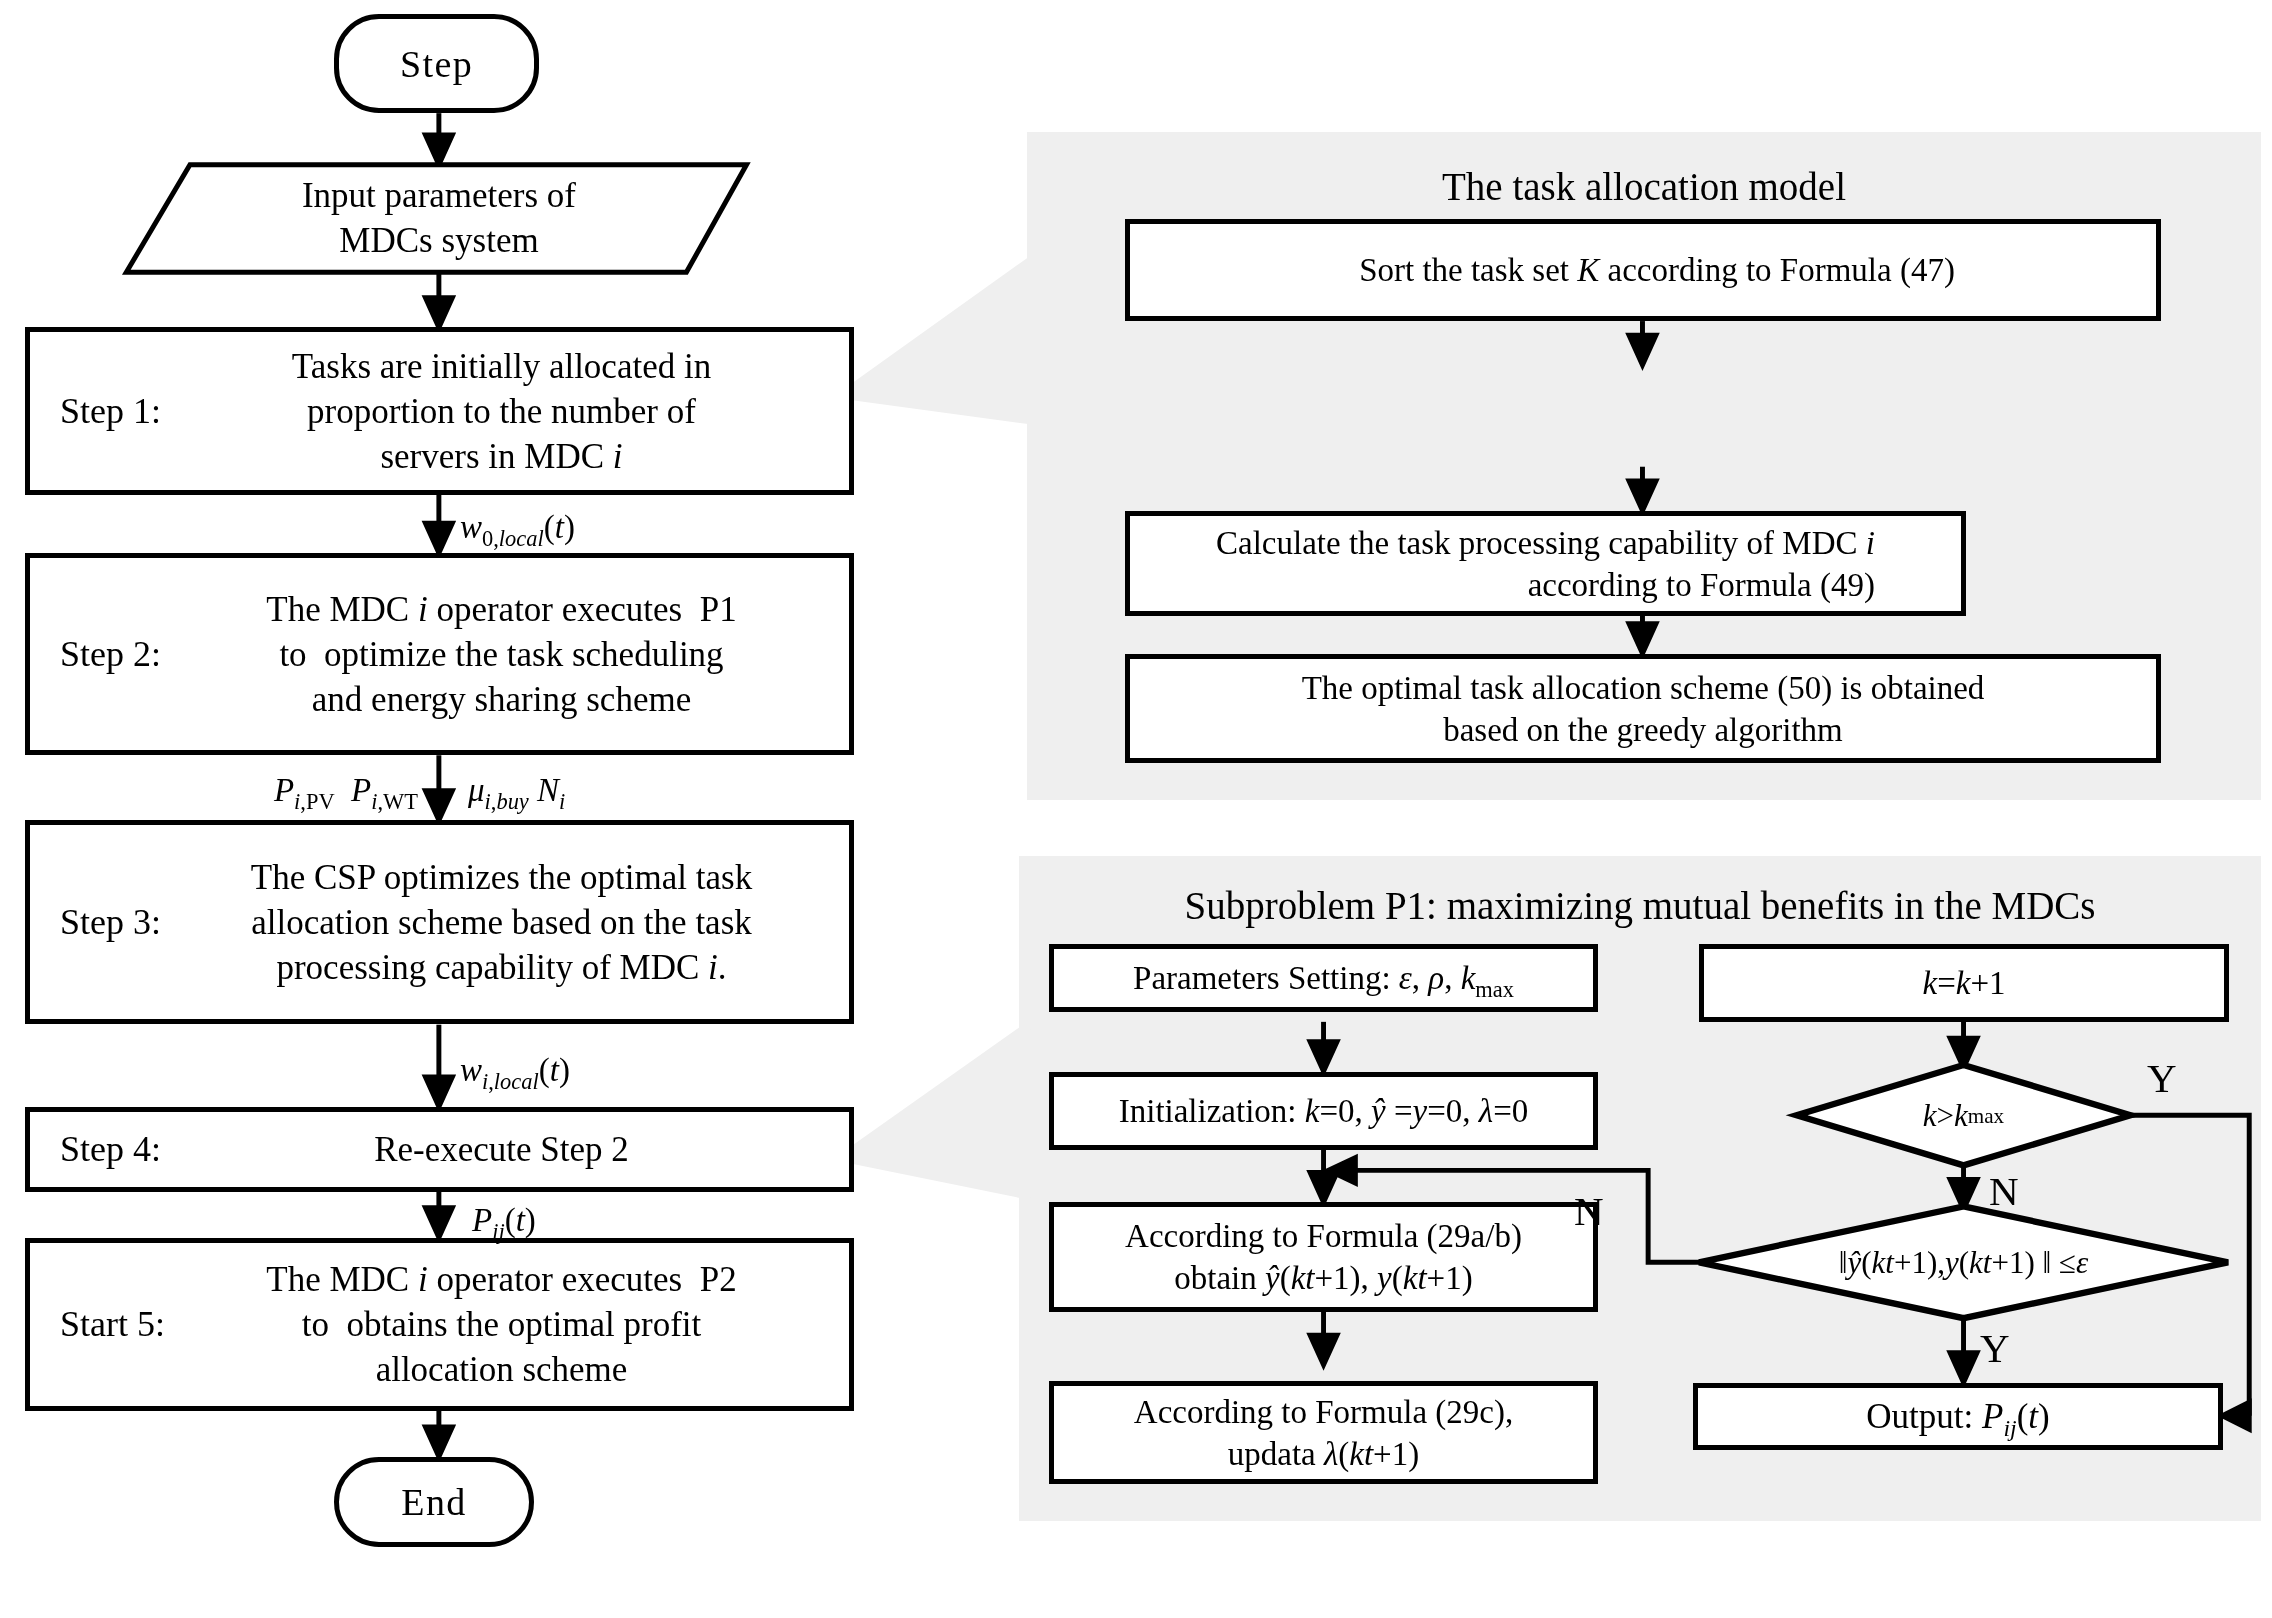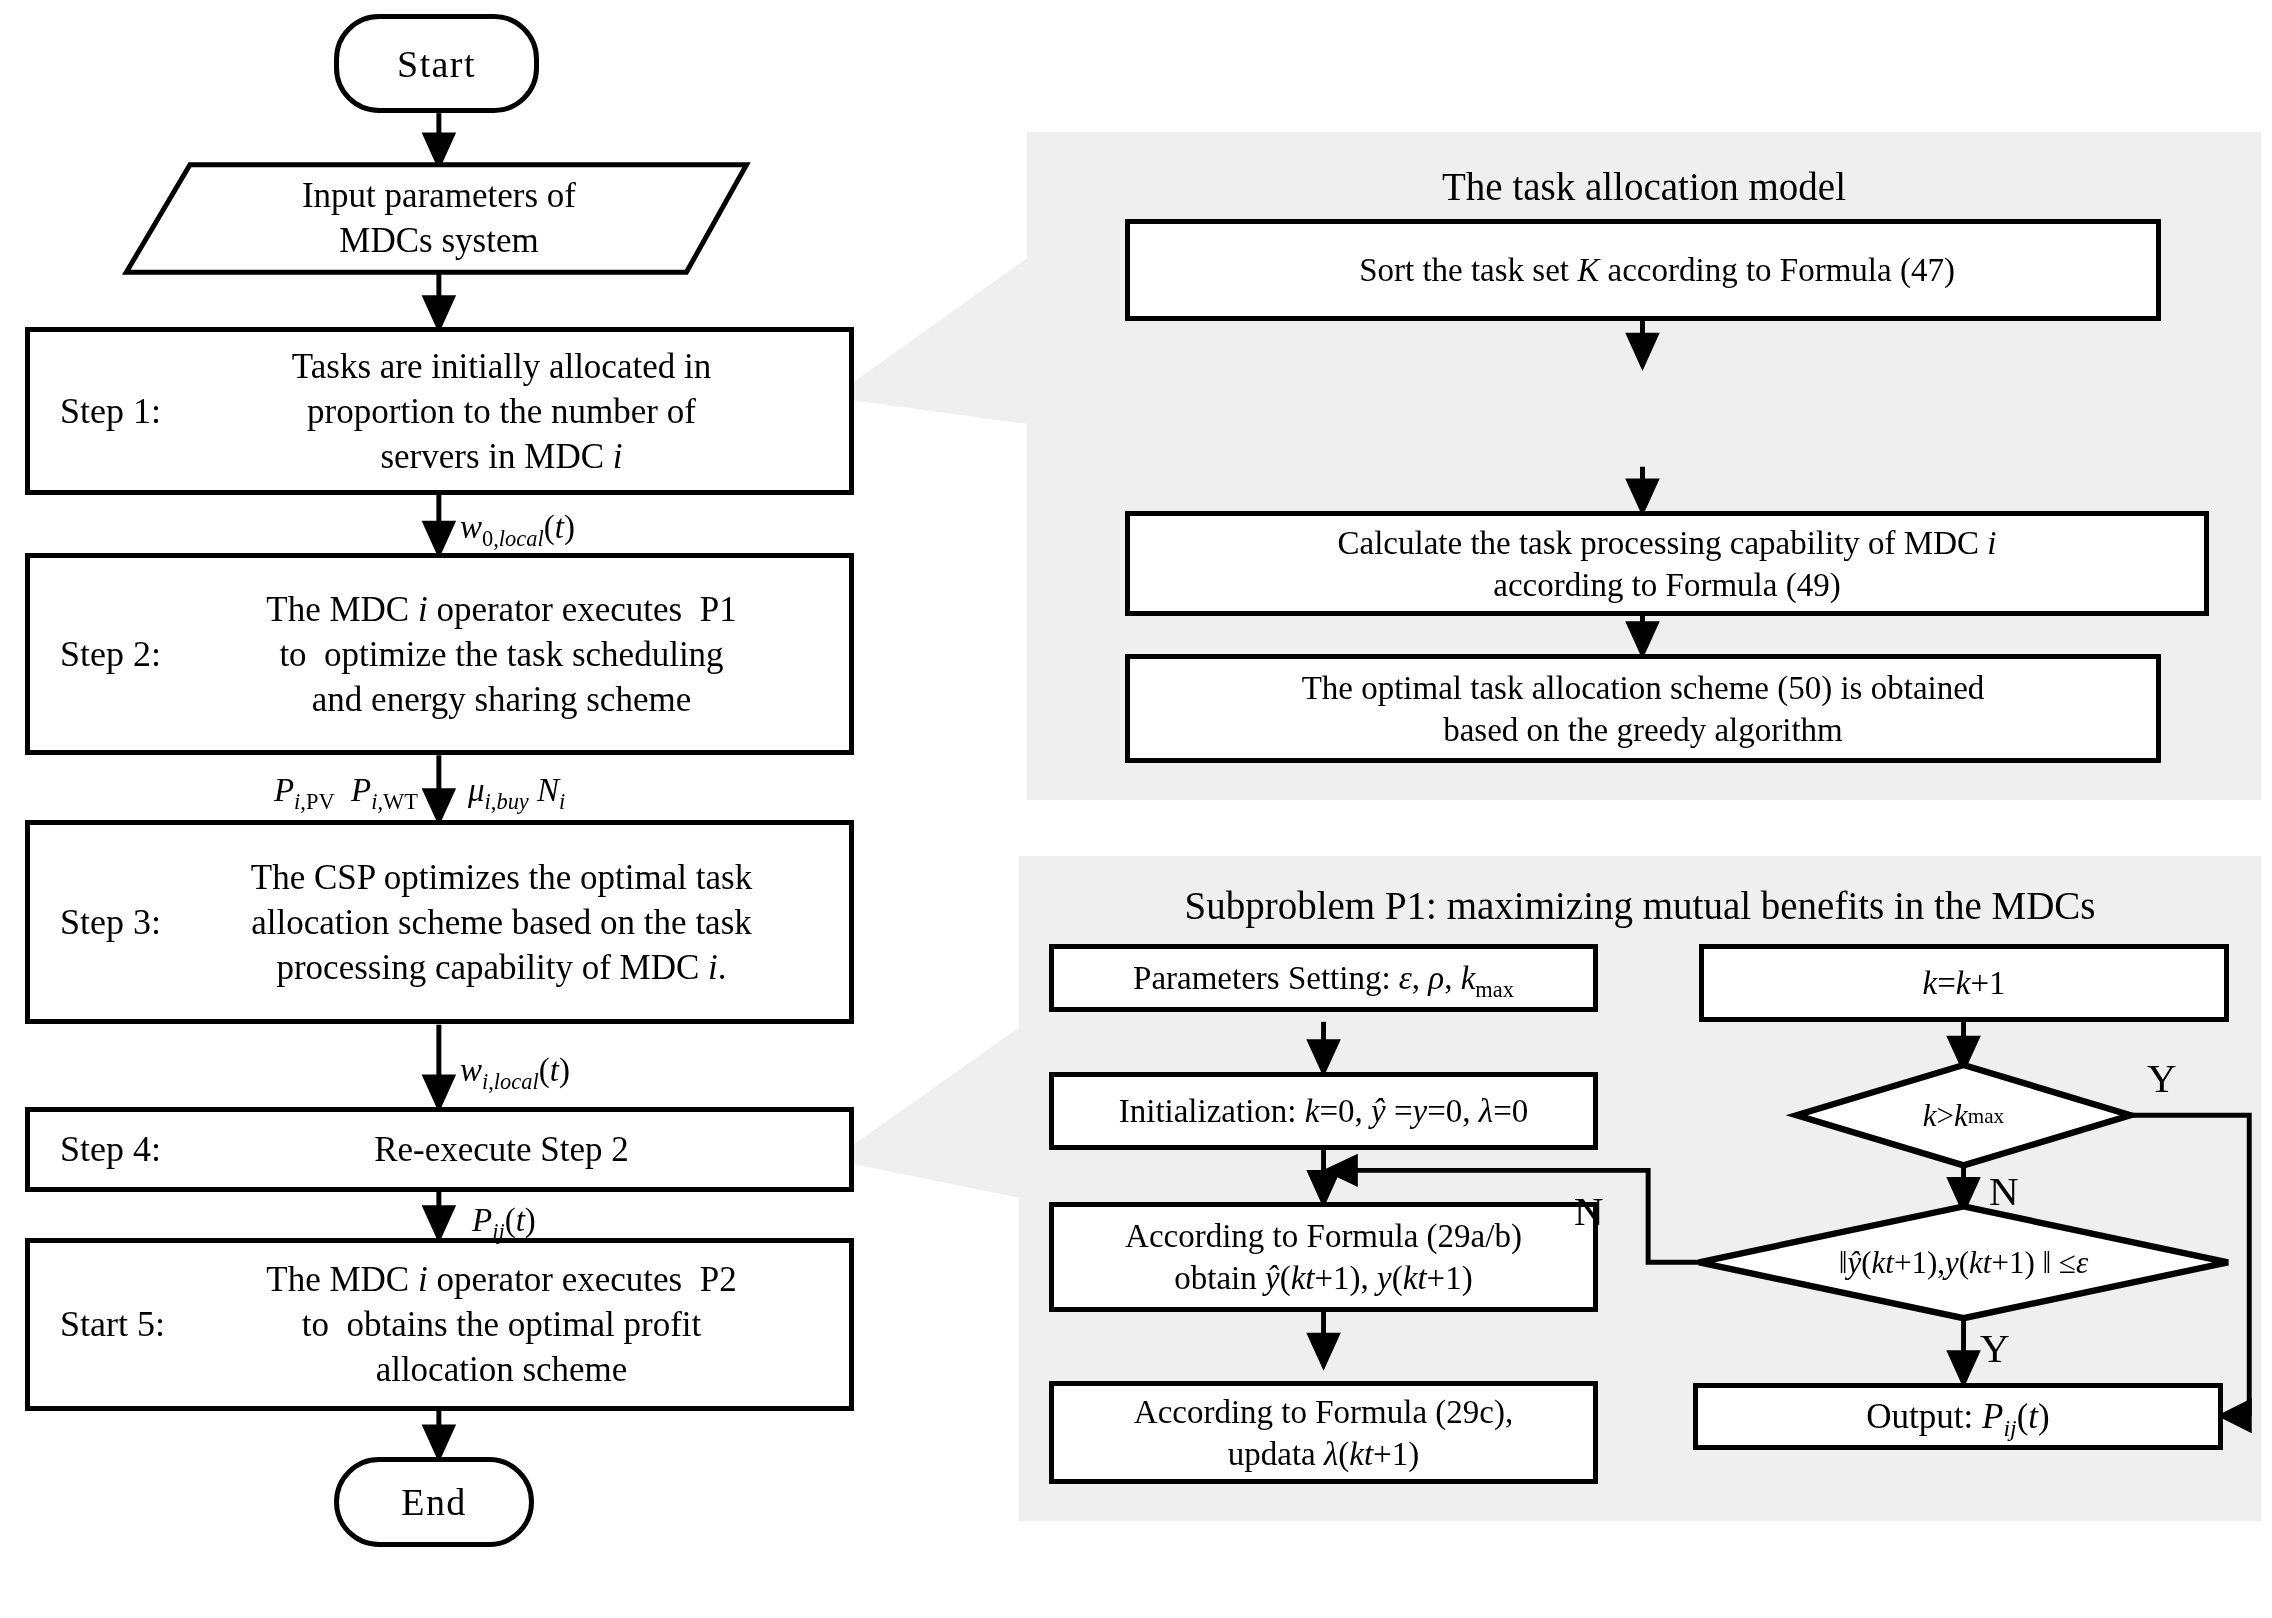--- a/index.html
+++ b/index.html
@@ -81,21 +81,21 @@
       <polygon points="1916,1637 1916,1673 1878,1655"></polygon>
     </g>
 
     <polygon points="268,233 1055,233 970,385 178,385" fill="#ffffff" stroke="#000" stroke-width="7"></polygon>
 
     <polygon points="2776,1506 3012,1577 2776,1648 2540,1577" fill="#ffffff" stroke="#000" stroke-width="9"></polygon>
     <polygon points="2776,1706 3150,1785 2776,1864 2402,1785" fill="#ffffff" stroke="#000" stroke-width="9"></polygon>
   </svg>
 
   <div class="node terminal" style="left:334px;top:14px;width:205px;height:99px;">
-    <span>Start</span>
+    <span>Step</span>
   </div>
 
   <div class="para-text" style="left:156px;top:173px;width:566px;">Input parameters of<br>MDCs system</div>
 
   <div class="node step-box" style="left:25px;top:327px;width:829px;height:168px;">
     <span class="step-label">Step 1:</span>
     <span class="step-text">Tasks are initially allocated in<br>proportion to the number of<br>servers in MDC <i>i</i></span>
   </div>
 
   <div class="node step-box" style="left:25px;top:553px;width:829px;height:202px;">
@@ -126,21 +126,21 @@
   <div class="edge-label" style="left:233px;top:764px;width:185px;text-align:right;"><i>P</i><sub><i>i</i>,PV</sub>&nbsp;&nbsp;<i>P</i><sub><i>i</i>,WT</sub></div>
   <div class="edge-label" style="left:468px;top:764px;"><i>μ</i><sub><i>i</i>,<i>buy</i></sub> <i>N</i><sub><i>i</i></sub></div>
   <div class="edge-label" style="left:460px;top:1044px;"><i>w</i><sub><i>i</i>,<i>local</i></sub>(<i>t</i>)</div>
   <div class="edge-label" style="left:472px;top:1194px;"><i>P</i><sub><i>ij</i></sub>(<i>t</i>)</div>
 
   <div class="panel-title" style="left:1027px;top:164px;width:1234px;">The task allocation model</div>
 
   <div class="node" style="left:1125px;top:219px;width:1036px;height:102px;padding-left:28px;">
     <span>Sort the task set <i>K</i> according to Formula (47)</span>
   </div>
-  <div class="node" style="left:1125px;top:511px;width:1084px;height:105px;">
+  <div class="node" style="left:1125px;top:511px;width:841px;height:105px;text-align:right;">
     <span>Calculate the task processing capability of MDC <i>i</i><br>according to Formula (49)</span>
   </div>
   <div class="node" style="left:1125px;top:654px;width:1036px;height:109px;">
     <span>The optimal task allocation scheme (50) is obtained<br>based on the greedy algorithm</span>
   </div>
 
   <div class="panel-title" style="left:1019px;top:883px;width:1242px;">Subproblem P1: maximizing mutual benefits in the MDCs</div>
 
   <div class="node" style="left:1049px;top:944px;width:549px;height:68px;">
     <span>Parameters Setting: <i>ε</i>, <i>ρ</i>, <i>k</i><sub>max</sub></span>

